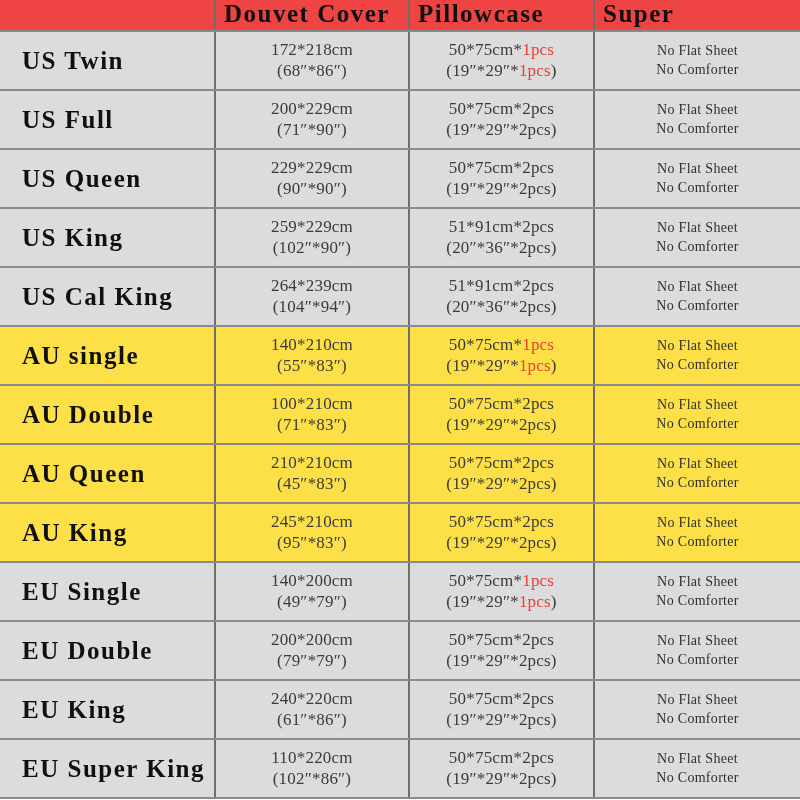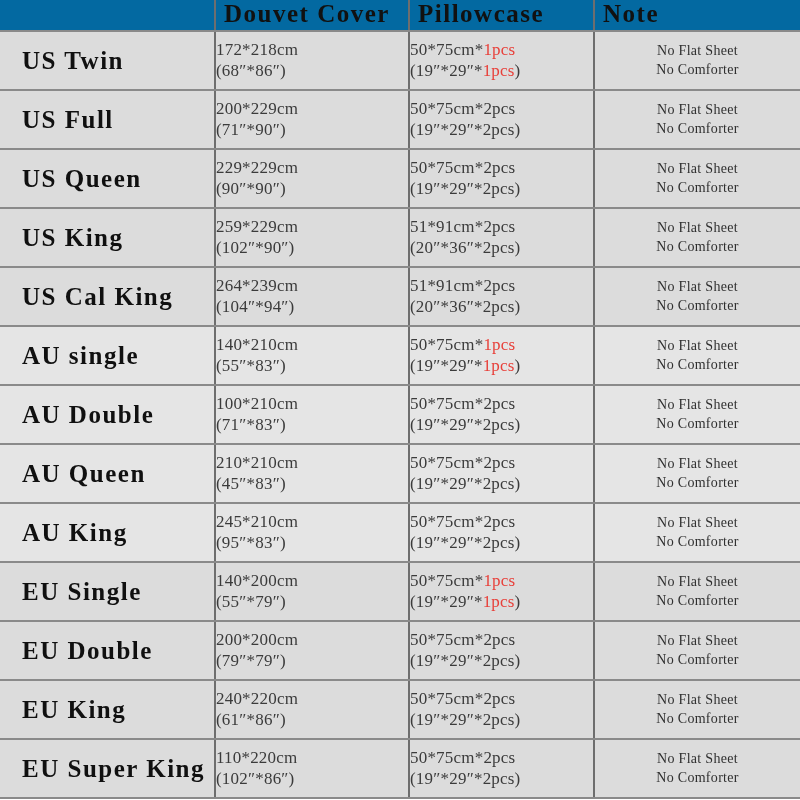--- a/index.html
+++ b/index.html
@@ -29,21 +29,21 @@
 
   table.size-table col.c-size   { width: 215px; }
   table.size-table col.c-duvet  { width: 194px; }
   table.size-table col.c-pillow { width: 185px; }
   table.size-table col.c-note   { width: 206px; }
 
   
   thead tr.header-row { height: 31px; }
 
   thead th {
-    background: #0369a1;
+    background: #ef4444;
     border: none;
     border-bottom: 2px solid #8a8a8a;
     padding: 0 0 2px 8px;
     text-align: left;
     vertical-align: bottom;
     font-weight: bold;
     font-size: 25px;
     letter-spacing: 1.5px;
     color: #111111;
     white-space: nowrap;
@@ -65,35 +65,35 @@
   tbody td {
     border-bottom: 2px solid #8a8a8a;
     border-right: 2px solid #6e6e6e;
     padding: 0;
     vertical-align: middle;
     overflow: hidden;
   }
   tbody td.cell-note { border-right: none; }
 
   tbody tr.tone-gray td { background: #dcdcdc; }
-  tbody tr.tone-blue td { background: #e5e5e5; }
+  tbody tr.tone-blue td { background: #fde047; }
 
   .size-label {
     font-weight: bold;
     font-size: 25px;
     letter-spacing: 1.5px;
     color: #101010;
     padding-left: 22px;
     white-space: nowrap;
   }
 
   .stack {
     display: flex;
     flex-direction: column;
-    align-items: flex-start;
+    align-items: center;
     justify-content: center;
     line-height: 1.22;
     font-size: 17px;
     color: #3b3b3b;
     white-space: nowrap;
     letter-spacing: 0.2px;
   }
   .stack .line-main { }
   .stack .line-sub  { }
 
@@ -118,21 +118,21 @@
       <col class="c-size">
       <col class="c-duvet">
       <col class="c-pillow">
       <col class="c-note">
     </colgroup>
     <thead>
       <tr class="header-row">
         <th class="th-blank"></th>
         <th class="th-col">Douvet Cover</th>
         <th class="th-col">Pillowcase</th>
-        <th class="th-last">Note</th>
+        <th class="th-last">Super</th>
       </tr>
     </thead>
     <tbody id="tbody">
         <tr class="tone-gray">
           <td>
             <div class="size-label">US Twin</div>
           </td>
           <td>
             <div class="stack">
               <div class="line-main">172*218cm</div>
@@ -336,21 +336,21 @@
             </div>
           </td>
         </tr>
         <tr class="tone-gray">
           <td>
             <div class="size-label">EU Single</div>
           </td>
           <td>
             <div class="stack">
               <div class="line-main">140*200cm</div>
-              <div class="line-sub">(55″*79″)</div>
+              <div class="line-sub">(49″*79″)</div>
             </div>
           </td>
           <td>
             <div class="stack">
               <div class="line-main"><span>50*75cm*</span><span style="color: rgb(232, 64, 58);">1pcs</span></div>
               <div class="line-sub"><span>(19″*29″*</span><span style="color: rgb(232, 64, 58);">1pcs</span><span>)</span></div>
             </div>
           </td>
           <td class="cell-note">
             <div class="note-stack">

